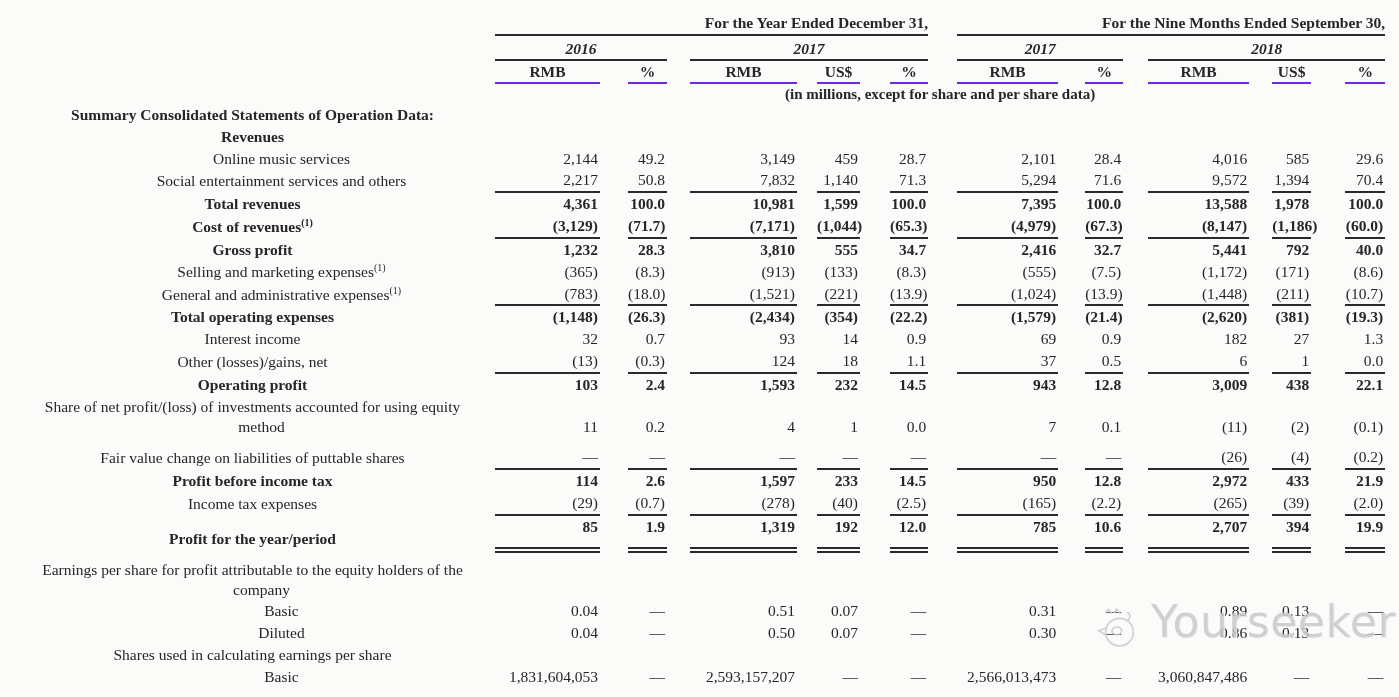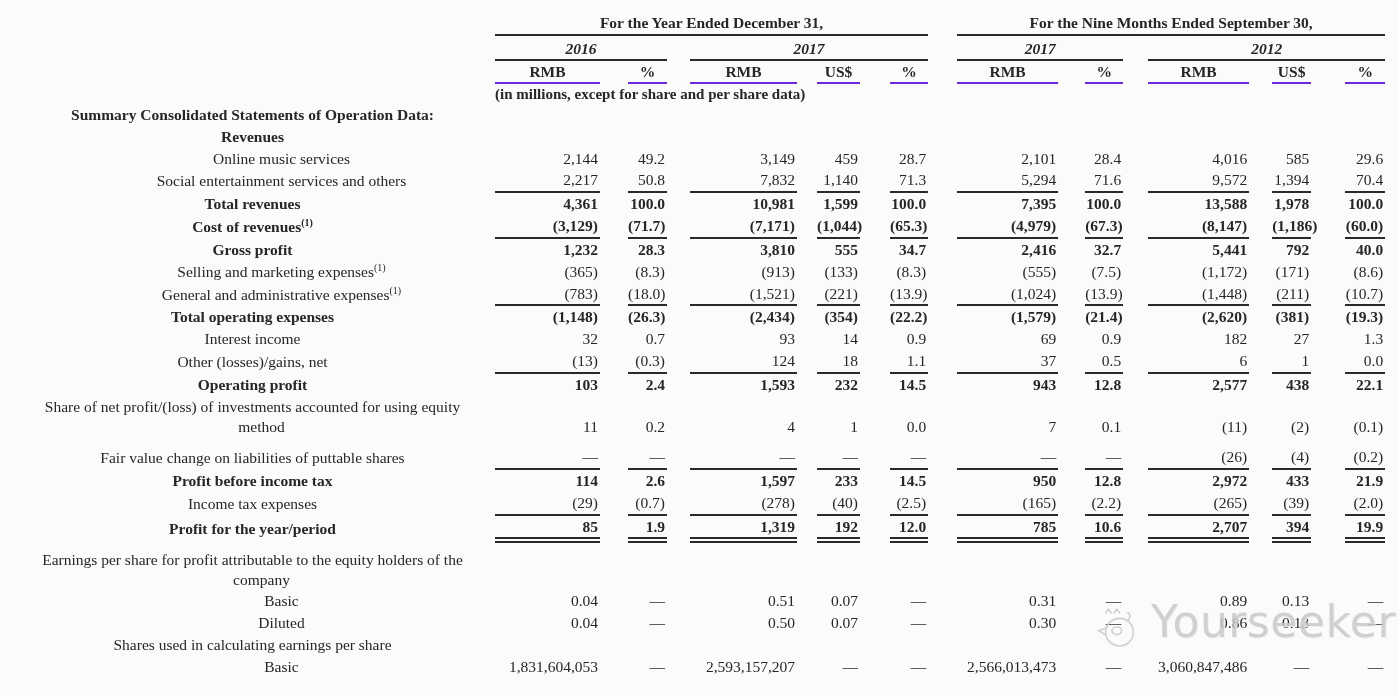--- a/index.html
+++ b/index.html
@@ -4,31 +4,31 @@
 <style>
   html,body { margin:0; padding:0; }
   body {
     width:1399px; height:697px; position:relative; overflow:hidden;
     background:#fbfbfa; color:#262626;
     font-family:"Liberation Serif", serif;
   }
   table { border-collapse:collapse; table-layout:fixed; width:1399px; margin-top:6px; }
   td, th { padding:0; font-weight:normal; vertical-align:bottom; font-size:15.5px; line-height:1.28; overflow:visible; }
   thead th { font-weight:bold; }
-  .grp  { text-align:center; border-bottom:2px solid #2a2a2a; height:27px; padding-bottom:1px; }
+  .grp  { text-align:right; border-bottom:2px solid #2a2a2a; height:27px; padding-bottom:1px; }
   .yr   { text-align:center; border-bottom:2px solid #2a2a2a; height:23px;font-style:italic; }
   .unit { text-align:center; border-bottom:2px solid #6d28d9; height:21px; }
-  .note { font-weight:bold; height:20px; font-size:15px; }
+  .note { text-align:center; font-weight:bold; height:20px; font-size:15px; }
   tbody td { padding-top:1px; padding-bottom:1px; }
   .lbl { text-align:center; padding-left:28px; text-indent:-18px; white-space:pre-line; }
   .ind { padding-left:86px; }
   .b   { font-weight:bold; }
   .val { text-align:right; white-space:nowrap; padding-right:2px; }
   .ru  { border-bottom:2px solid #2a2a2a; }
-  .dru { border-bottom:6px double #2a2a2a; padding-bottom:0; }
+  .dru { border-bottom:6px double #2a2a2a; padding-bottom:10px; }
   .pt  { padding-top:10px; }
   sup  { font-size:10px; line-height:0; }
   .wm {
     position:absolute; left:1096px; top:596px; width:300px; height:72px;
     display:flex; gap:12px; opacity:0.85; pointer-events:none;
   }
   .wm-text {
     font-family:"DejaVu Sans", sans-serif; font-size:44px; font-weight:400;
     color:#c9c9c9; letter-spacing:0.5px; text-shadow:1px 1px 0 #eeeeee;
   }
@@ -70,21 +70,21 @@
       <td></td>
     </tr>
     <tr>
       <td colspan="2"></td>
       <th colspan="3" class="yr">2016</th>
       <td></td>
       <th colspan="5" class="yr">2017</th>
       <td></td>
       <th colspan="3" class="yr">2017</th>
       <td></td>
-      <th colspan="5" class="yr">2012</th>
+      <th colspan="5" class="yr">2018</th>
       <td></td>
     </tr>
     <tr>
       <td colspan="2"></td>
       <th class="unit">RMB</th>
       <td></td>
       <th class="unit">%</th>
       <td></td>
       <th class="unit">RMB</th>
       <td></td>
@@ -395,21 +395,21 @@
         <td class="val b">1,593</td>
         <td></td>
         <td class="val b">232</td>
         <td></td>
         <td class="val b">14.5</td>
         <td></td>
         <td class="val b">943</td>
         <td></td>
         <td class="val b">12.8</td>
         <td></td>
-        <td class="val b">2,577</td>
+        <td class="val b">3,009</td>
         <td></td>
         <td class="val b">438</td>
         <td></td>
         <td class="val b">22.1</td>
         <td></td>
       </tr>
       <tr>
         <td colspan="2" class="lbl">Share of net profit/(loss) of investments accounted for using equity
 method</td>
         <td class="val">11</td>

